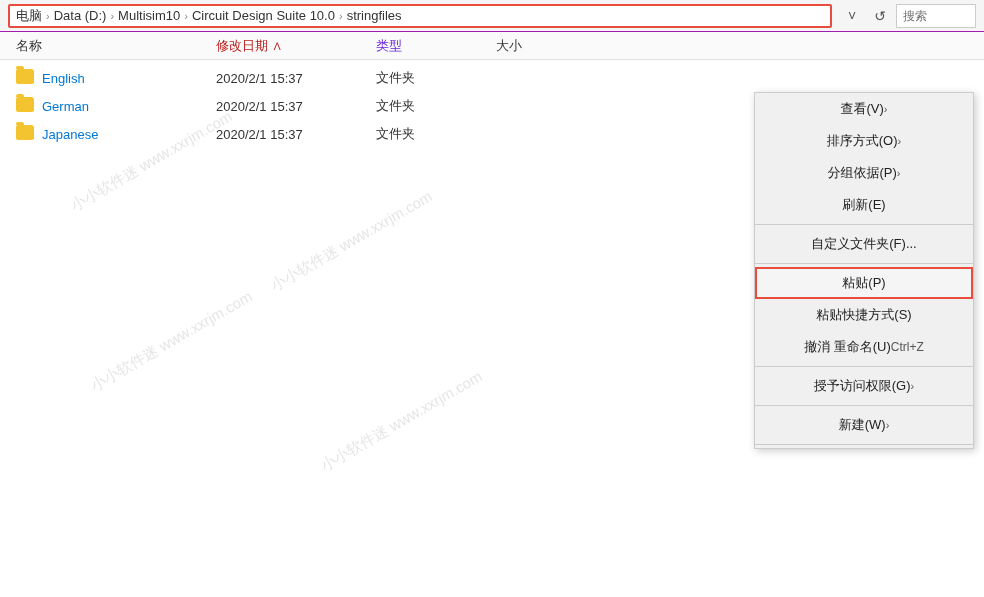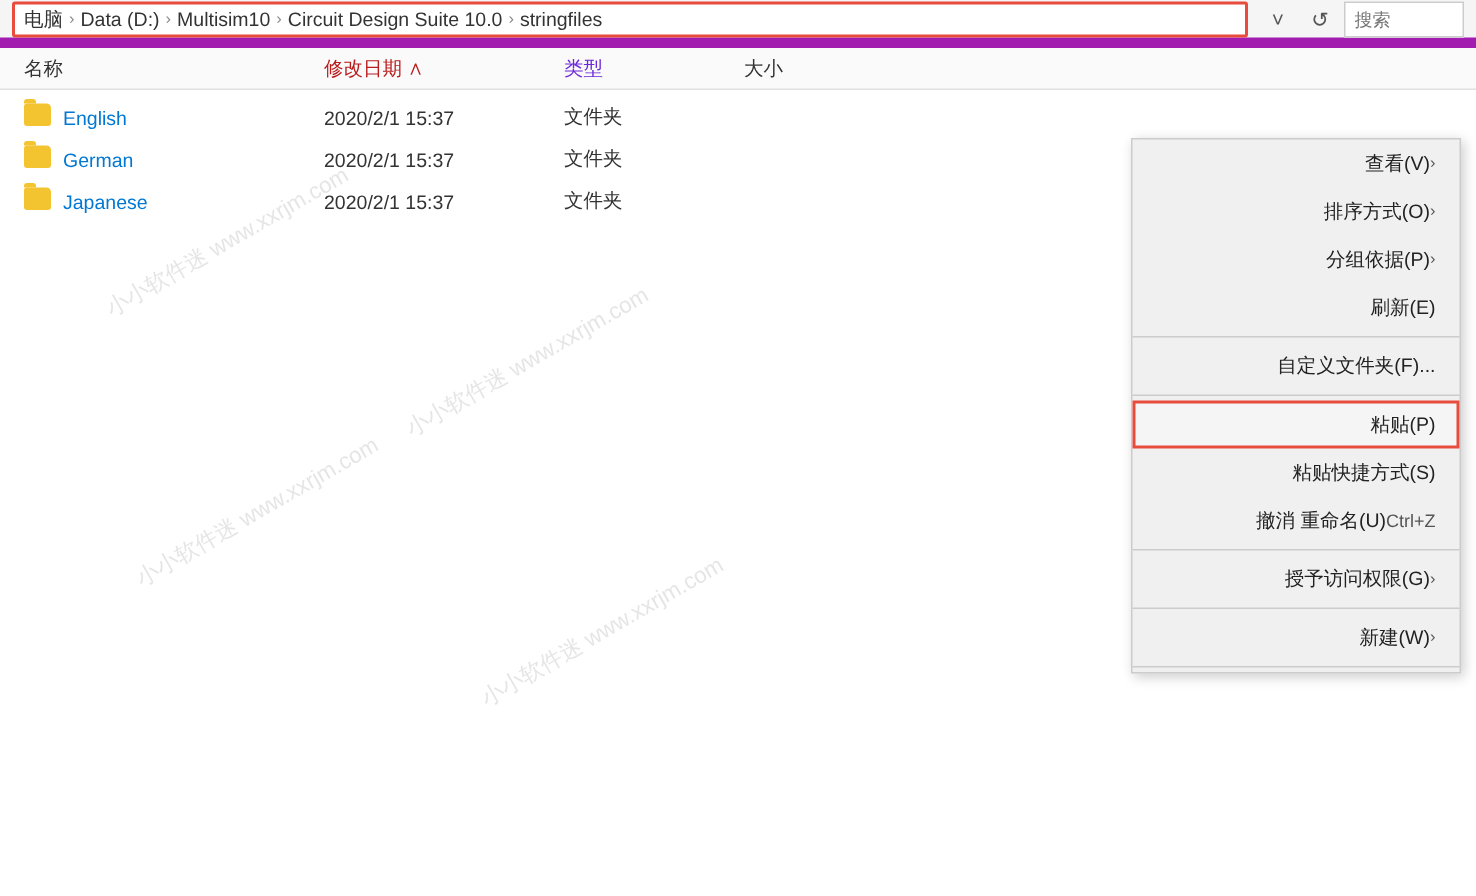--- a/index.html
+++ b/index.html
@@ -10,21 +10,21 @@
       font-family: 'Microsoft YaHei', 'SimHei', sans-serif;
       font-size: 13px;
       overflow: hidden;
       position: relative;
     }
 
     
     .top-bar {
       height: 32px;
       background: #f5f5f5;
-      border-bottom: 7px solid #a21caf;
+      border-bottom: 1px solid #a21caf;
       display: flex;
       align-items: center;
       padding: 0 8px;
     }
 
     .breadcrumb-container {
       display: flex;
       align-items: center;
       flex: 1;
       height: 24px;
@@ -203,21 +203,21 @@
       width: 220px;
       background: #f0f0f0;
       border: 1px solid #ccc;
       box-shadow: 2px 2px 8px rgba(0,0,0,0.2);
       z-index: 100;
     }
 
     .menu-item {
       display: flex;
       align-items: center;
-      justify-content: flex-end;
+      justify-content: center;
       padding: 7px 16px;
       cursor: pointer;
       font-size: 13px;
       color: #222;
       position: relative;
     }
 
     .menu-item.highlighted {
       border: 2px solid #e74c3c;
       background: #f5f5f5;

